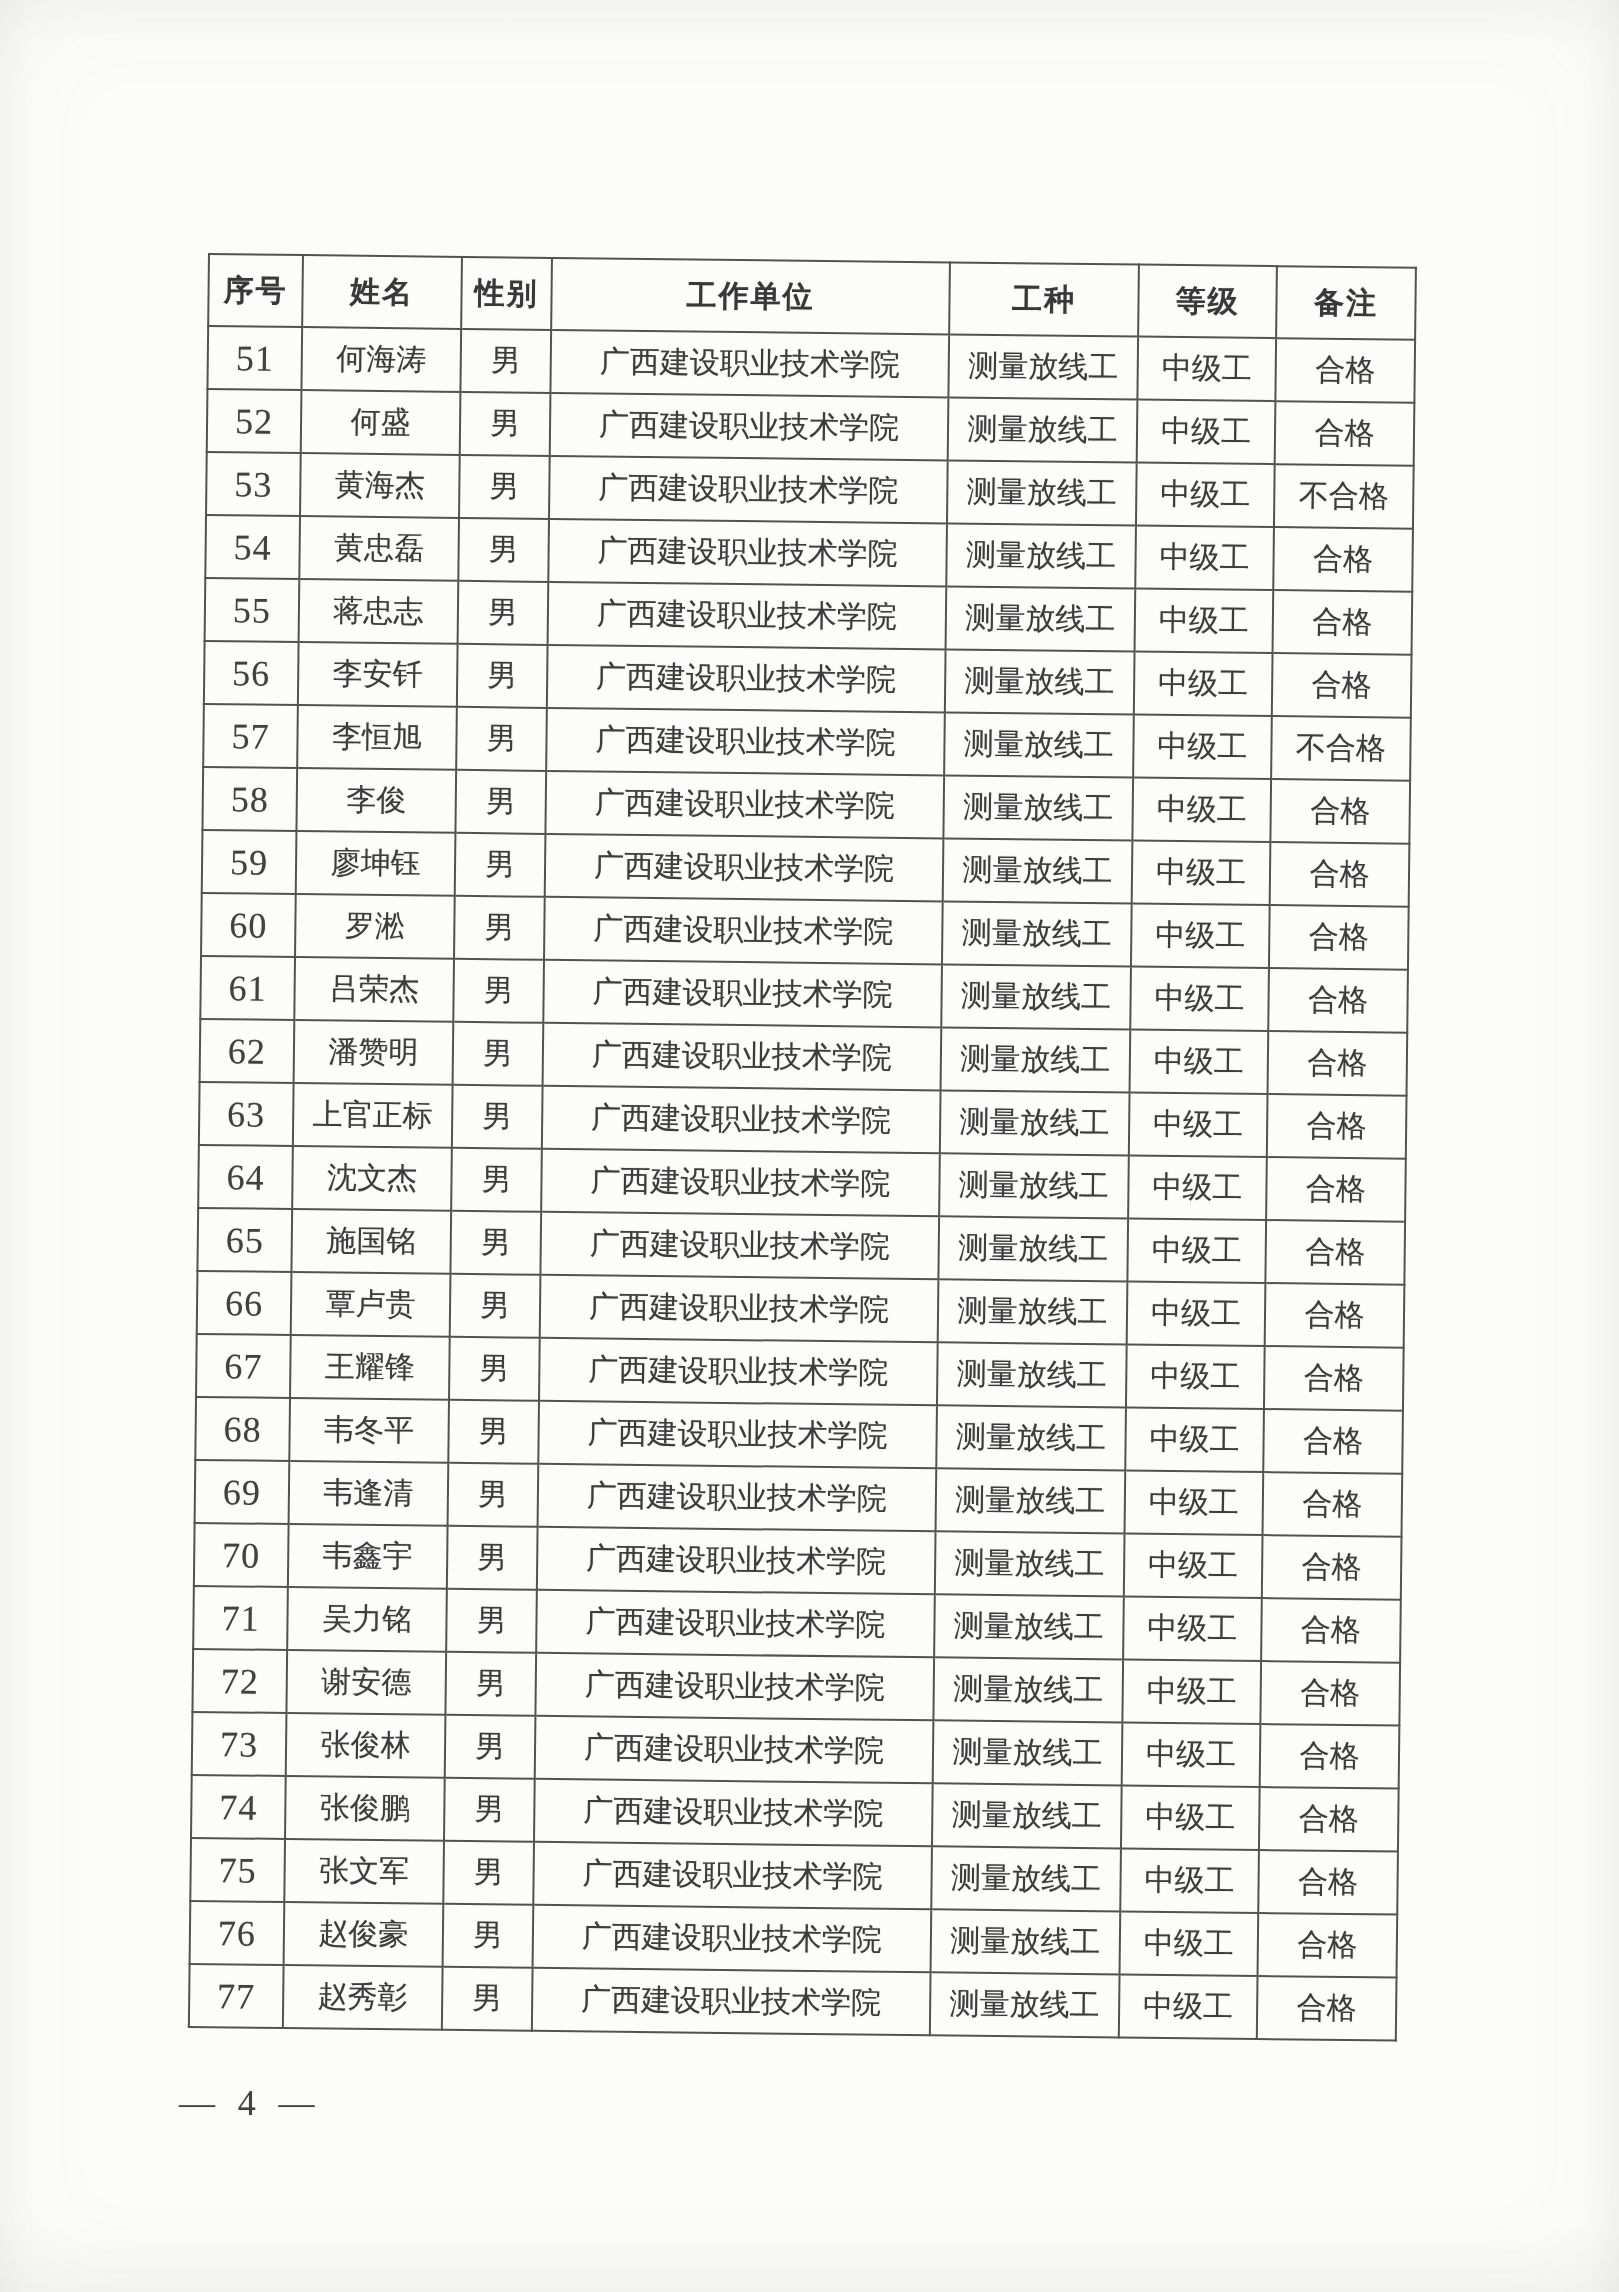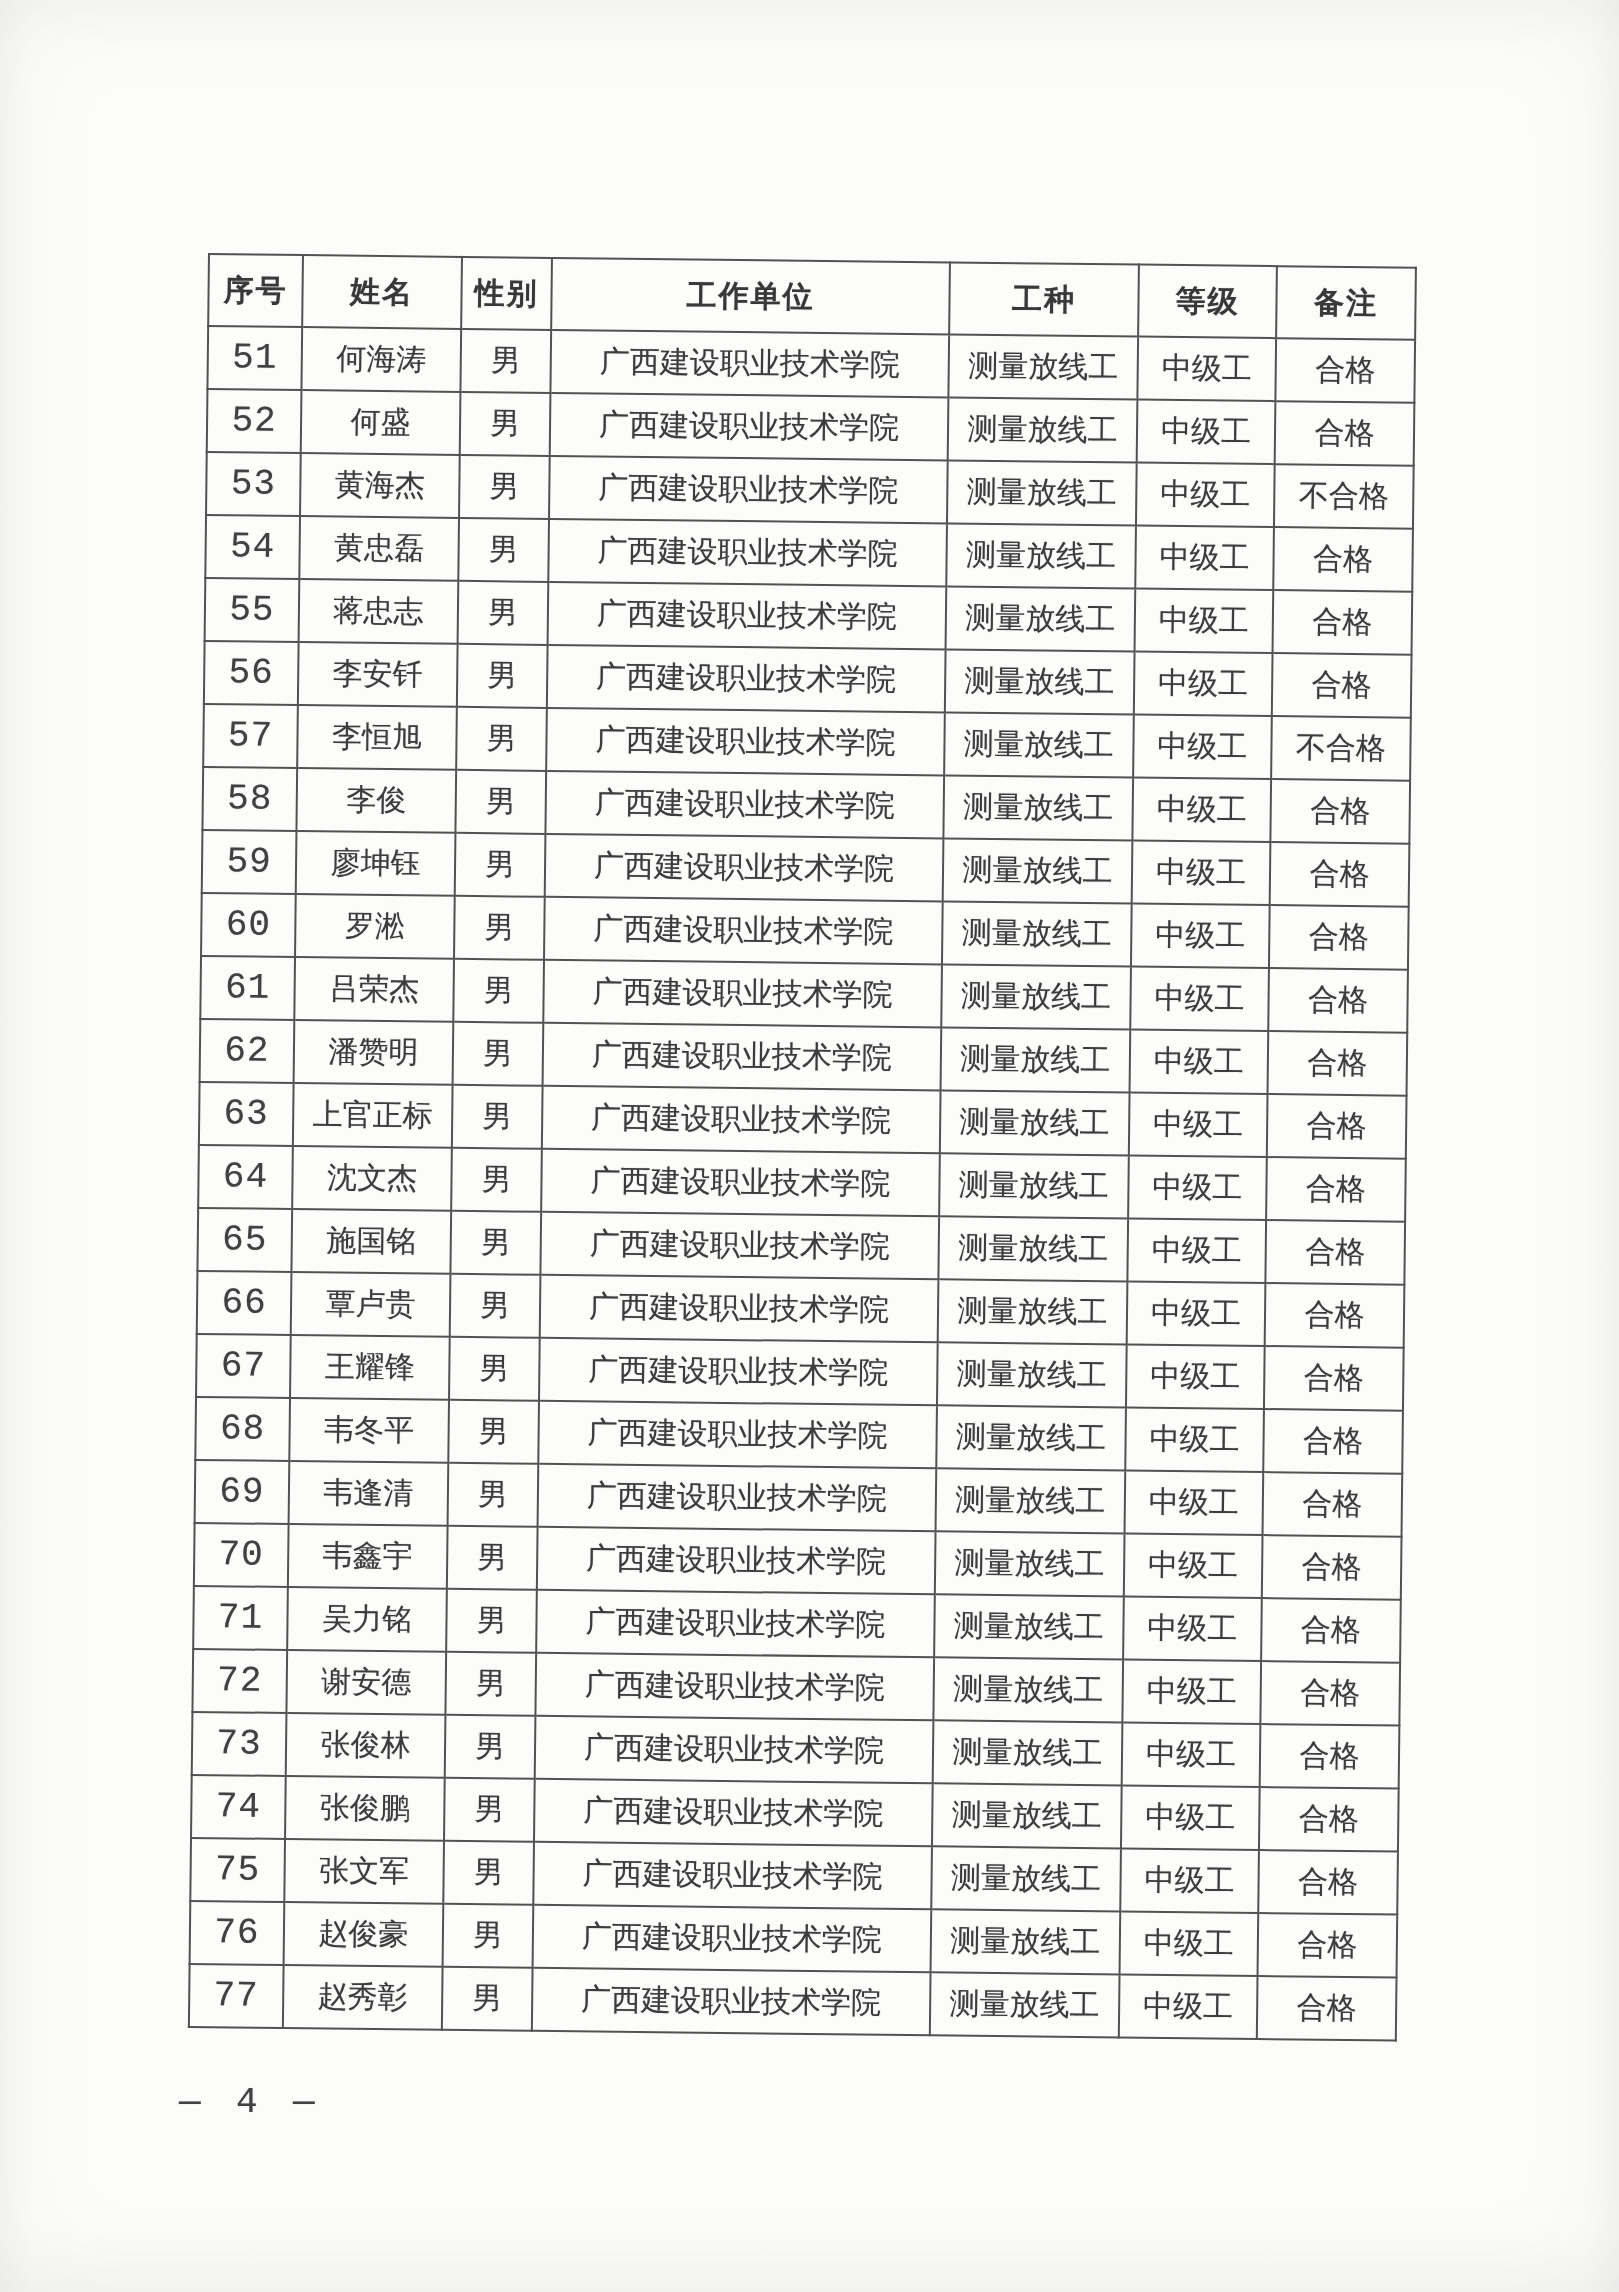--- a/index.html
+++ b/index.html
@@ -12,21 +12,20 @@
     color: #3c3c3c;
     overflow: hidden;
   }
   .page {
     position: absolute;
     inset: 0;
     overflow: hidden;
     background:
       linear-gradient(90deg, rgba(150,150,150,0.05) 0%, rgba(255,255,255,0) 2%, rgba(255,255,255,0) 98%, rgba(150,150,150,0.06) 100%),
       linear-gradient(180deg, rgba(150,150,150,0.04) 0%, rgba(255,255,255,0) 2%, rgba(255,255,255,0) 97%, rgba(150,150,150,0.05) 100%);
-    font-family: Liberation Mono, monospace;
   }
   .page::after {
     content: "";
     position: absolute;
     inset: 0;
     pointer-events: none;
     box-shadow: inset 0 0 108px rgba(110,110,110,0.07);
   }
   .table-wrap {
     position: absolute;

